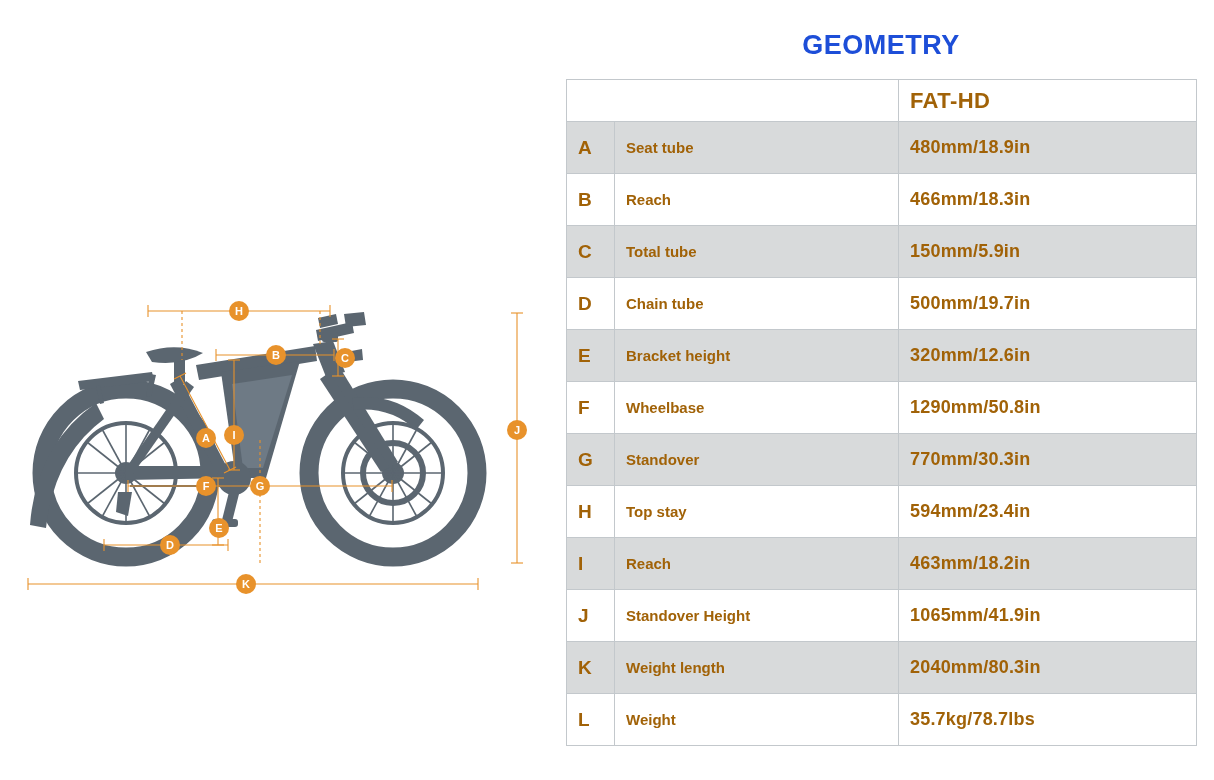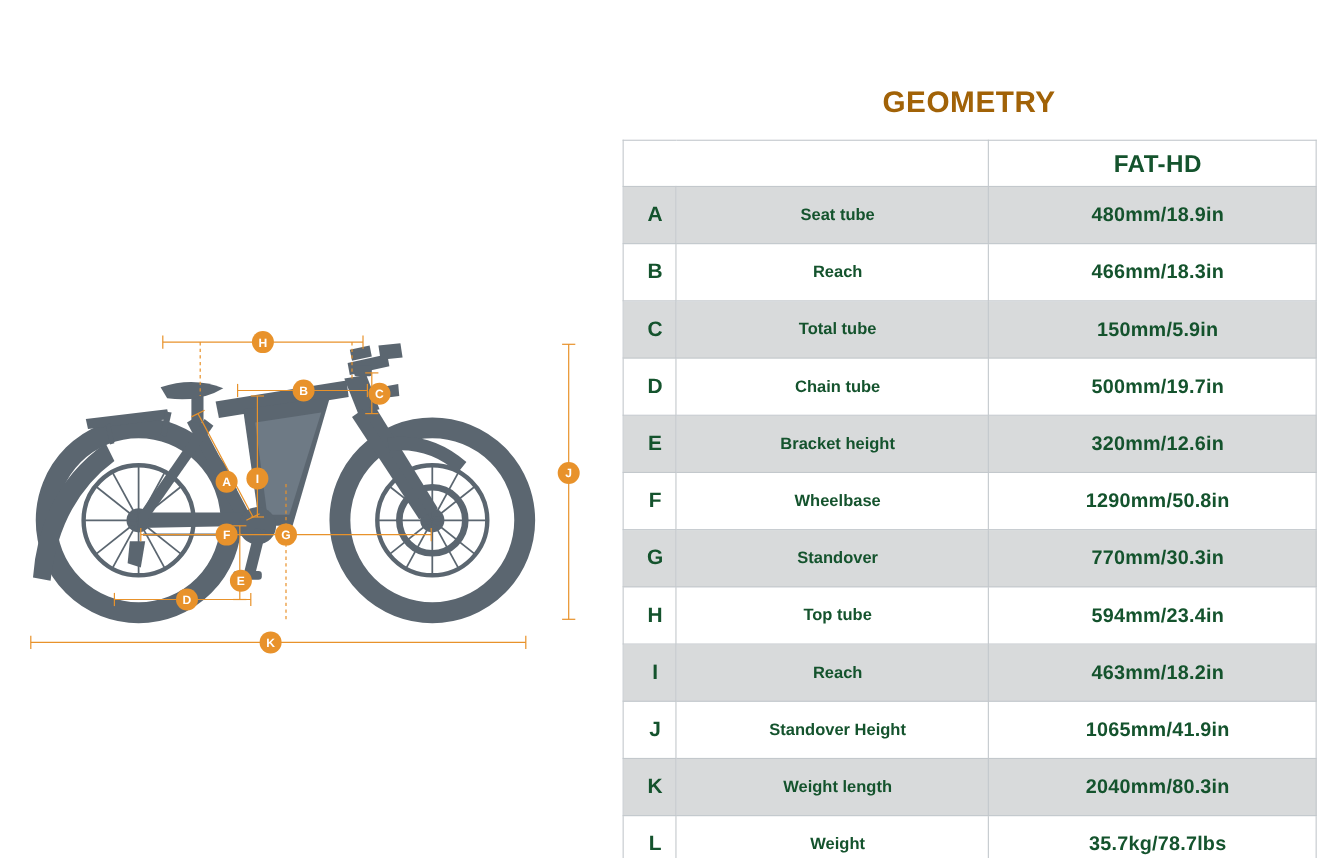--- a/index.html
+++ b/index.html
@@ -33,41 +33,40 @@
   
   .table-pane {
     position: relative;
     flex: 1 1 auto;
     padding-top: 30px;
   }
   .geo-title {
     font-size: 27px;
     font-weight: bold;
     letter-spacing: 0.5px;
-    color: #a16207;
+    color: #1d4ed8;
     text-align: center;
     width: 630px;
     margin-left: 6px;
-    margin-top: 48px;
   }
   table.geo {
     border-collapse: collapse;
     margin-top: 18px;
     margin-left: 6px;
     width: 630px;
     table-layout: fixed;
   }
   table.geo col.c-letter { width: 48px; }
   table.geo col.c-name   { width: 284px; }
   table.geo col.c-val    { width: 298px; }
 
   table.geo th, table.geo td {
     border: 1px solid #c3c8cc;
-    text-align: center;
-    color: #14532d;
+    text-align: left;
+    color: #a16207;
     padding-left: 11px;
   }
   table.geo thead th {
     height: 42px;
     font-size: 22px;
     font-weight: bold;
     background: #ffffff;
     letter-spacing: 0.4px;
   }
   table.geo thead th.blank { border-right: 1px solid #c3c8cc; }
@@ -330,21 +329,21 @@
           <td class="name">Wheelbase</td>
           <td class="value">1290mm/50.8in</td>
         </tr>
         <tr class="shade">
           <td class="letter">G</td>
           <td class="name">Standover</td>
           <td class="value">770mm/30.3in</td>
         </tr>
         <tr class="plain">
           <td class="letter">H</td>
-          <td class="name">Top tube</td>
+          <td class="name">Top stay</td>
           <td class="value">594mm/23.4in</td>
         </tr>
         <tr class="shade">
           <td class="letter">I</td>
           <td class="name">Reach</td>
           <td class="value">463mm/18.2in</td>
         </tr>
         <tr class="plain">
           <td class="letter">J</td>
           <td class="name">Standover Height</td>

